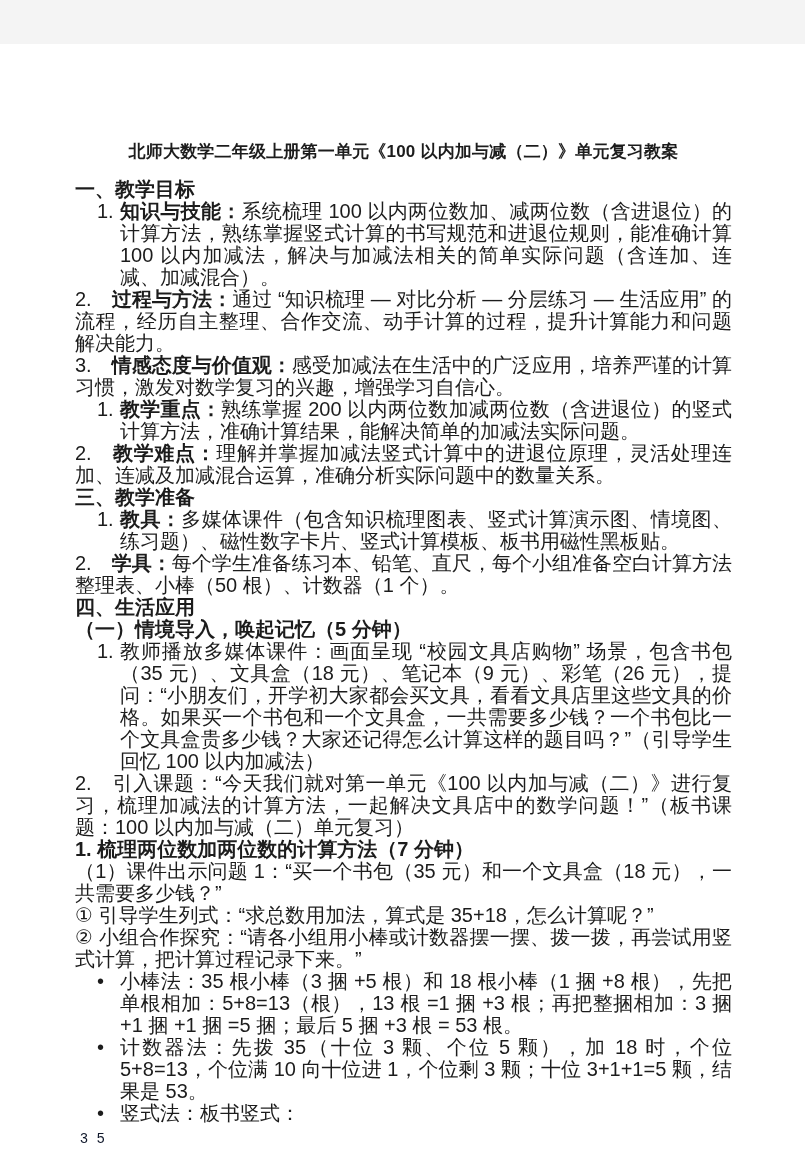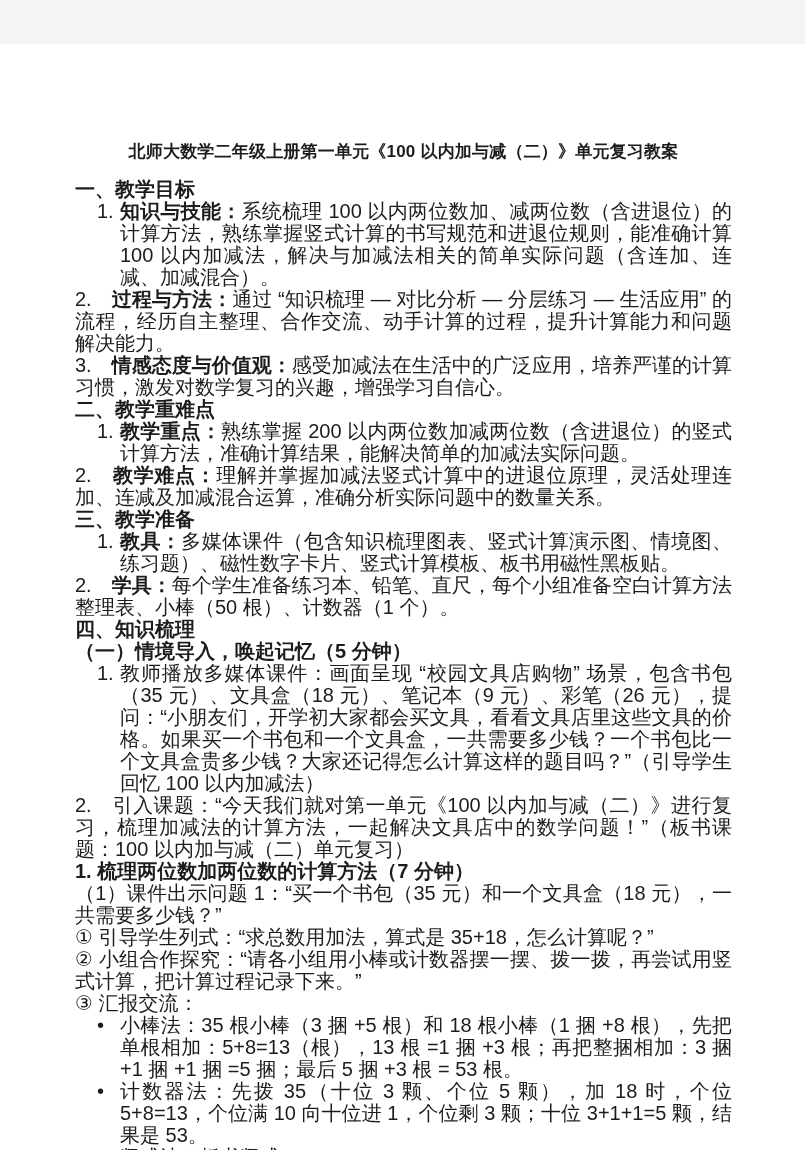--- a/index.html
+++ b/index.html
@@ -72,35 +72,33 @@
 <body>
 
 <div class="viewport">
   <div class="paper">
     <h1 class="doc-title">北师大数学二年级上册第一单元《100 以内加与减（二）》单元复习教案</h1>
     <div>
         <div class="para h"><span class="bold">一、教学目标</span></div>
         <div class="para num-item"><span class="marker">1.</span><span class="bold">知识与技能：</span><span>系统梳理 100 以内两位数加、减两位数（含进退位）的计算方法，熟练掌握竖式计算的书写规范和进退位规则，能准确计算 100 以内加减法，解决与加减法相关的简单实际问题（含连加、连减、加减混合）。</span></div>
         <div class="para plain"><span>2.　</span><span class="bold">过程与方法：</span><span>通过 “知识梳理 — 对比分析 — 分层练习 — 生活应用” 的流程，经历自主整理、合作交流、动手计算的过程，提升计算能力和问题解决能力。</span></div>
         <div class="para plain"><span>3.　</span><span class="bold">情感态度与价值观：</span><span>感受加减法在生活中的广泛应用，培养严谨的计算习惯，激发对数学复习的兴趣，增强学习自信心。</span></div>
-        <div class="para h"><span class="bold">二、教学重难点</span></div>
         <div class="para num-item"><span class="marker">1.</span><span class="bold">教学重点：</span><span>熟练掌握 200 以内两位数加减两位数（含进退位）的竖式计算方法，准确计算结果，能解决简单的加减法实际问题。</span></div>
         <div class="para plain"><span>2.　</span><span class="bold">教学难点：</span><span>理解并掌握加减法竖式计算中的进退位原理，灵活处理连加、连减及加减混合运算，准确分析实际问题中的数量关系。</span></div>
         <div class="para h"><span class="bold">三、教学准备</span></div>
         <div class="para num-item"><span class="marker">1.</span><span class="bold">教具：</span><span>多媒体课件（包含知识梳理图表、竖式计算演示图、情境图、练习题）、磁性数字卡片、竖式计算模板、板书用磁性黑板贴。</span></div>
         <div class="para plain"><span>2.　</span><span class="bold">学具：</span><span>每个学生准备练习本、铅笔、直尺，每个小组准备空白计算方法整理表、小棒（50 根）、计数器（1 个）。</span></div>
-        <div class="para h"><span class="bold">四、知识梳理</span></div>
+        <div class="para h"><span class="bold">四、生活应用</span></div>
         <div class="para h"><span class="bold">（一）情境导入，唤起记忆（5 分钟）</span></div>
         <div class="para num-item"><span class="marker">1.</span><span>教师播放多媒体课件：画面呈现 “校园文具店购物” 场景，包含书包（35 元）、文具盒（18 元）、笔记本（9 元）、彩笔（26 元），提问：“小朋友们，开学初大家都会买文具，看看文具店里这些文具的价格。如果买一个书包和一个文具盒，一共需要多少钱？一个书包比一个文具盒贵多少钱？大家还记得怎么计算这样的题目吗？”（引导学生回忆 100 以内加减法）</span></div>
         <div class="para plain"><span>2.　引入课题：“今天我们就对第一单元《100 以内加与减（二）》进行复习，梳理加减法的计算方法，一起解决文具店中的数学问题！”（板书课题：100 以内加与减（二）单元复习）</span></div>
         <div class="para h"><span class="bold">1. 梳理两位数加两位数的计算方法（7 分钟）</span></div>
         <div class="para plain"><span>（1）课件出示问题 1：“买一个书包（35 元）和一个文具盒（18 元），一共需要多少钱？”</span></div>
         <div class="para plain"><span>① 引导学生列式：“求总数用加法，算式是 35+18，怎么计算呢？”</span></div>
         <div class="para plain"><span>② 小组合作探究：“请各小组用小棒或计数器摆一摆、拨一拨，再尝试用竖式计算，把计算过程记录下来。”</span></div>
-        <div class="para plain"><span>③ 汇报交流：</span></div>
         <div class="para bullet"><span class="marker">•</span><span>小棒法：35 根小棒（3 捆 +5 根）和 18 根小棒（1 捆 +8 根），先把单根相加：5+8=13（根），13 根 =1 捆 +3 根；再把整捆相加：3 捆 +1 捆 +1 捆 =5 捆；最后 5 捆 +3 根 = 53 根。</span></div>
         <div class="para bullet"><span class="marker">•</span><span>计数器法：先拨 35（十位 3 颗、个位 5 颗），加 18 时，个位 5+8=13，个位满 10 向十位进 1，个位剩 3 颗；十位 3+1+1=5 颗，结果是 53。</span></div>
         <div class="para bullet"><span class="marker">•</span><span>竖式法：板书竖式：</span></div>
         <pre class="stack"><span>  3 5</span>
 <span>+ 1 8</span>
 <span>------</span></pre>
       </div>
   </div>
 </div>
 

